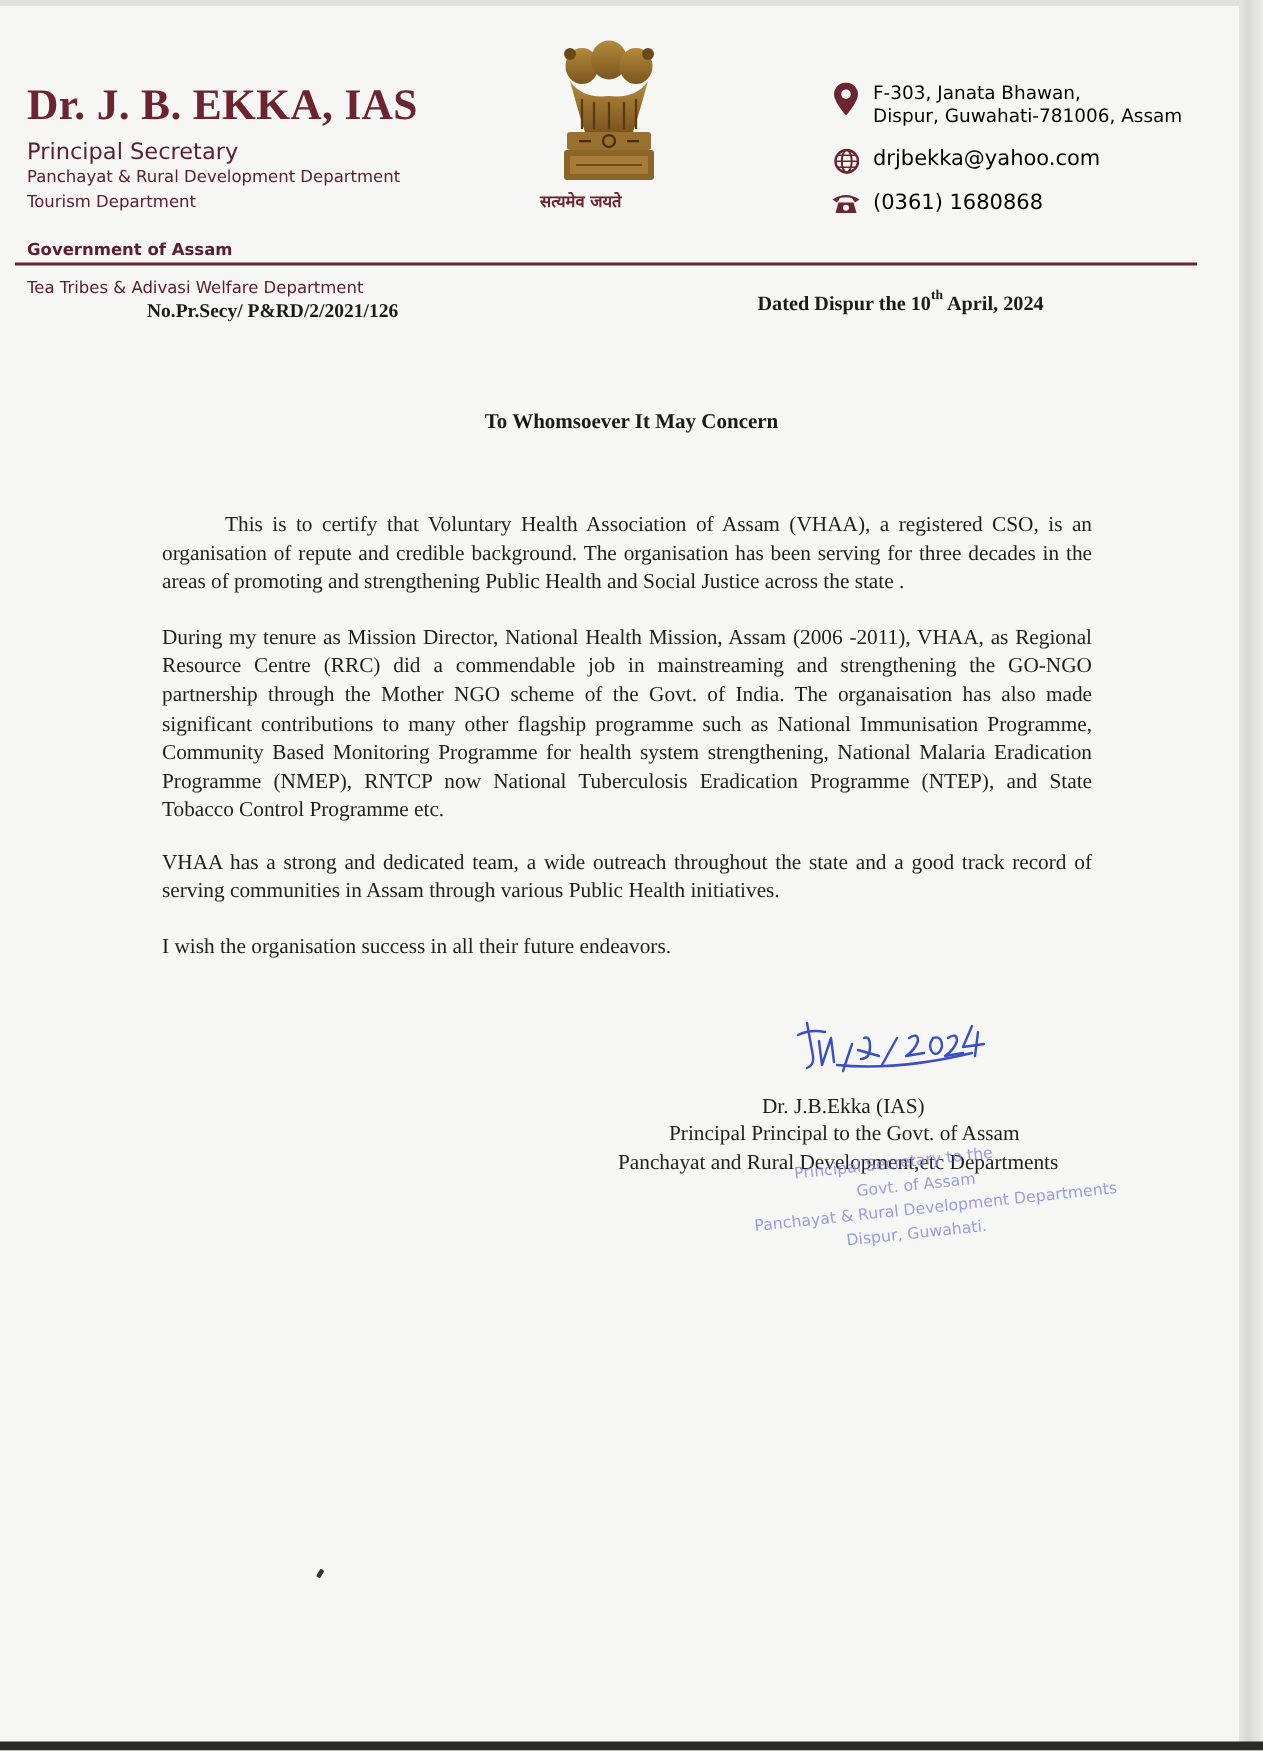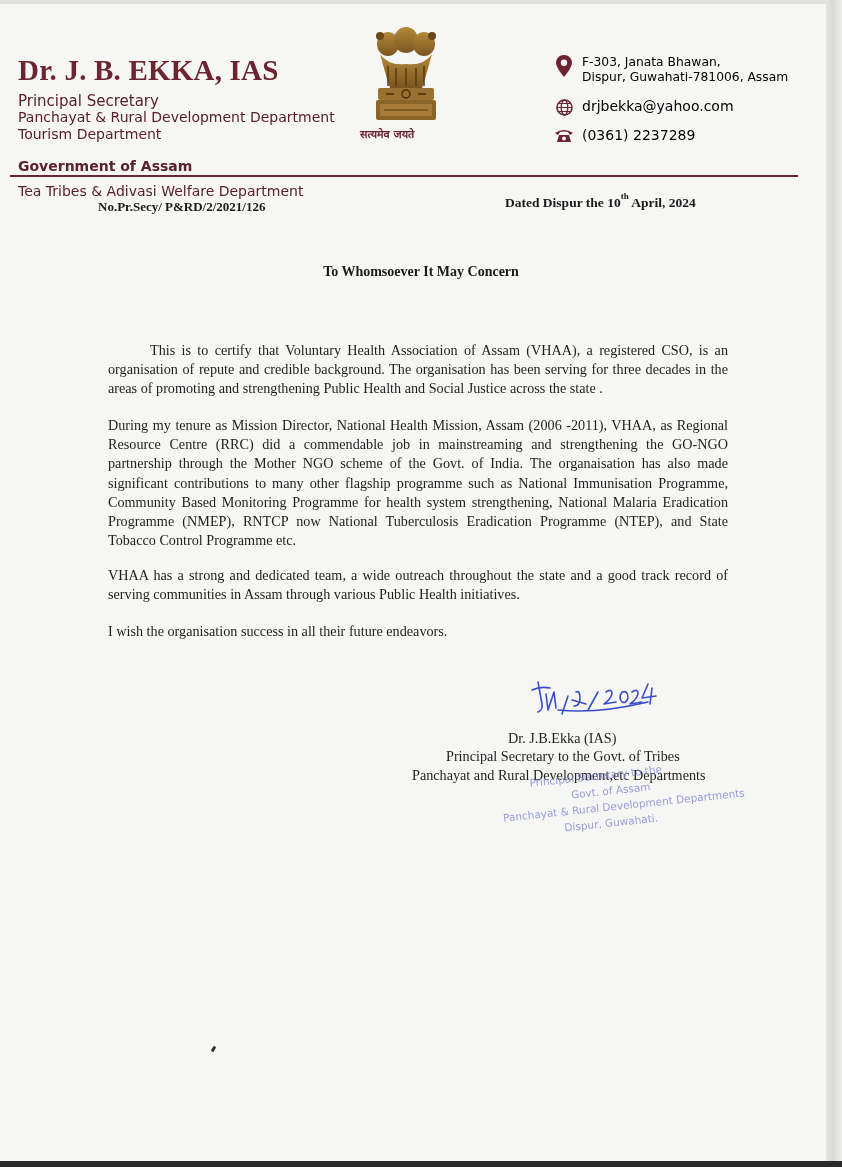--- a/index.html
+++ b/index.html
@@ -32,21 +32,21 @@
       position: absolute; left: 18px; top: 54px;
       font-family: "Liberation Serif", serif; font-weight: bold;
       font-size: 29px; color: #6b2430; letter-spacing: 0.2px; text-align: right;
     }
     .lh-title {
       position: absolute; left: 18px; top: 92px;
       font-family: "DejaVu Sans", sans-serif; font-size: 15px; color: #5a2030;
     }
     .lh-dept {
       position: absolute; left: 18px;
-      font-family: "DejaVu Sans", sans-serif; font-size: 14px; color: #5a2030;
+      font-family: "DejaVu Sans", sans-serif; font-size: 11px; color: #5a2030;
       line-height: 15px;
     }
     .emblem {
       position: absolute; left: 366px; top: 26px; width: 80px; height: 120px;
     }
     .emblem-motto {
       position: absolute; left: 360px; top: 126px; width: 90px; text-align: left;
       font-family: "DejaVu Sans", sans-serif; font-size: 11px; color: #6b2430; font-weight: bold;
     }
     .contact-row {
@@ -171,29 +171,29 @@
   <span class="contact-text big">drjbekka@yahoo.com</span>
 </div>
 <div class="contact-row" style="top:128px;">
   <span class="contact-icon">
     <svg width="20" height="15" viewBox="0 0 20 15">
         <path d="M1 5 Q10 -1 19 5 L16 7 L14 4 Q10 3 6 4 L4 7 Z" fill="#6b2430"></path>
         <path d="M5 7 L15 7 L17 14 L3 14 Z" fill="#6b2430"></path>
         <circle cx="10" cy="10.5" r="2" fill="#f6f6f4"></circle>
       </svg>
   </span>
-  <span class="contact-text big">(0361) 2237289</span>
+  <span class="contact-text big">(0361) 1680868</span>
 </div>
 
 <div class="rule"></div>
 
 <div class="ref-no">No.Pr.Secy/ P&amp;RD/2/2021/126</div>
 <div class="ref-date"><span>Dated Dispur the 10</span><sup>th</sup><span> April, 2024</span></div>
 
-<div class="subject"><span style="position:relative; left:0;">To Whomsoever It May Concern</span></div>
+<div class="subject"><span style="position:relative; left:0;margin-top:10px;">To Whomsoever It May Concern</span></div>
 
 <div class="body-text indent" style="top:341px;">This is to certify  that Voluntary Health Association of Assam (VHAA), a registered CSO, is an organisation of repute and credible background. The organisation has been serving for three decades in the areas of promoting and strengthening Public Health and Social Justice across the state .</div>
 <div class="body-text" style="top:416px;">During my tenure as Mission Director, National Health Mission, Assam (2006 -2011), VHAA, as Regional Resource Centre (RRC)  did a commendable job in mainstreaming and strengthening the GO-NGO partnership  through the Mother NGO scheme of the Govt. of India. The organaisation has also made significant contributions to many other flagship programme such as National Immunisation Programme, Community Based Monitoring Programme for health system strengthening,  National Malaria Eradication Programme (NMEP), RNTCP now National Tuberculosis Eradication Programme (NTEP), and State Tobacco Control Programme  etc.</div>
 <div class="body-text" style="top:566px;">VHAA has a strong and dedicated team, a wide outreach throughout the state    and a good track record of serving communities in Assam through various Public Health initiatives.</div>
 <div class="body-text" style="top:622px;">I wish the organisation success in all their future endeavors.</div>
 
 <div class="signature">
   <svg width="150" height="60" viewBox="0 0 150 60">
     <g fill="none" stroke="#3a4ec8" stroke-width="1.6" stroke-linecap="round" stroke-linejoin="round">
       <path d="M10 12 L14 34 Q15 40 10 42"></path>
@@ -206,21 +206,21 @@
       <path d="M78 22 Q84 18 84 24 Q82 30 76 34 L88 32"></path>
       <path d="M94 22 Q100 20 100 28 Q98 34 94 32 Q90 28 94 22"></path>
       <path d="M104 22 Q110 18 110 24 Q108 30 102 34 L114 32"></path>
       <path d="M120 14 L114 28 L128 26 M124 18 L122 34"></path>
       <path d="M30 40 Q70 44 120 32"></path>
     </g>
   </svg>
 </div>
 
 <div class="sig-block" style="left:508px; top:730px;text-align:right;">Dr. J.B.Ekka (IAS)</div>
-<div class="sig-block" style="left:446px; top:748px;">Principal Secretary to the Govt. of Tribes</div>
+<div class="sig-block" style="left:446px; top:748px;">Principal Principal to the Govt. of Assam</div>
 <div class="sig-block" style="left:412px; top:767px;">Panchayat and Rural Development,etc Departments</div>
 
 <div class="stamp">
   <div style="left:30px; top:10px;">Principal Secretary to the</div>
   <div style="left:70px; top:26px;">Govt. of Assam</div>
   <div style="left:0px; top:42px;">Panchayat &amp; Rural Development Departments</div>
   <div style="left:60px; top:58px;">Dispur, Guwahati.</div>
 </div>
 
 <div class="speck"></div>

